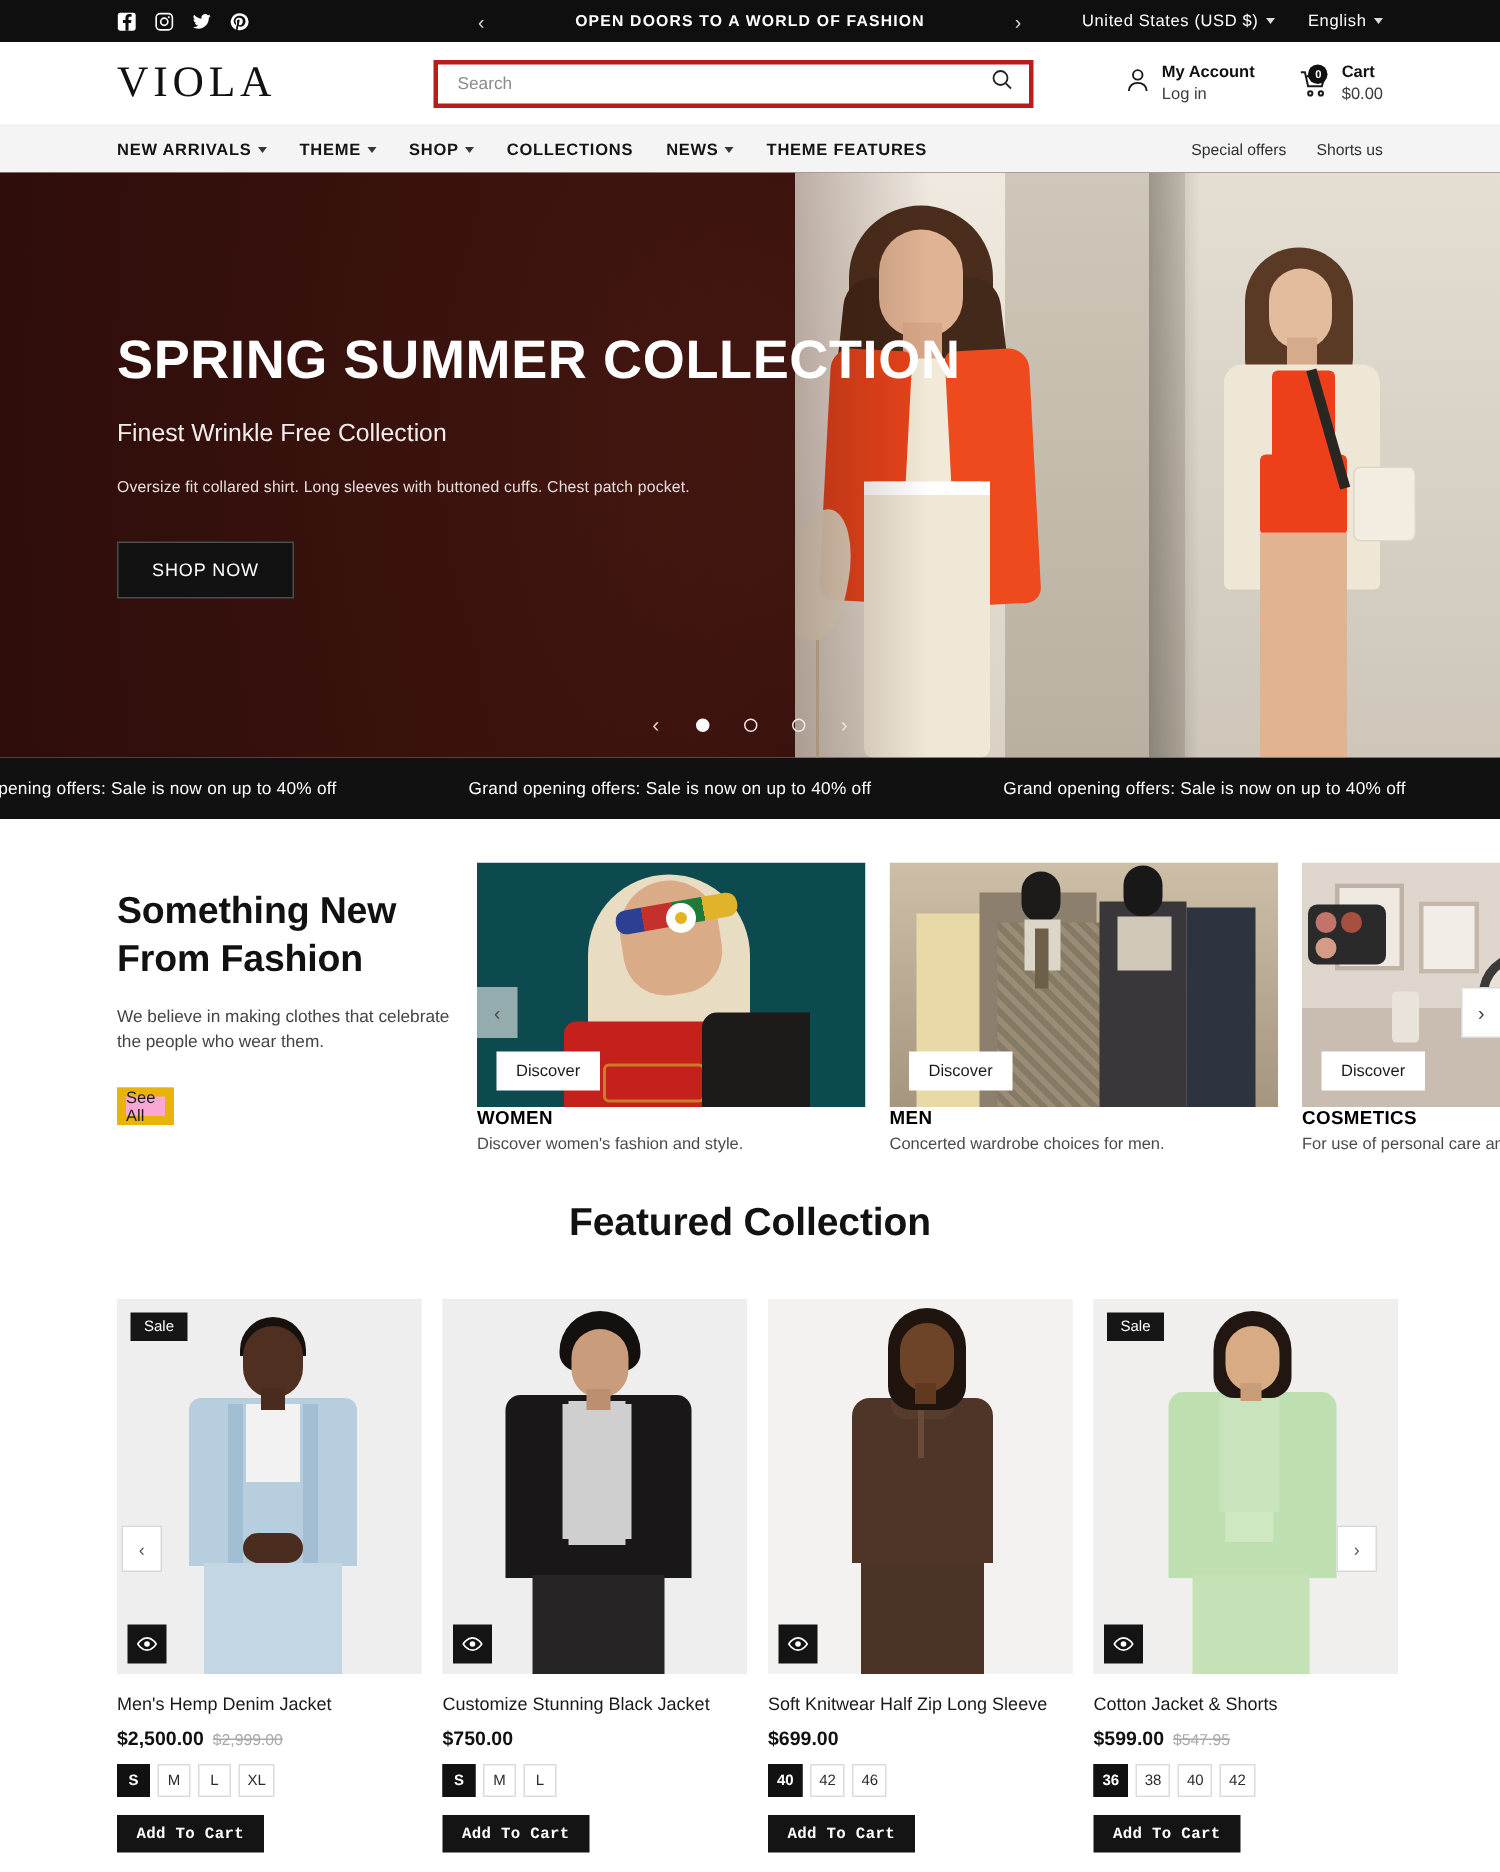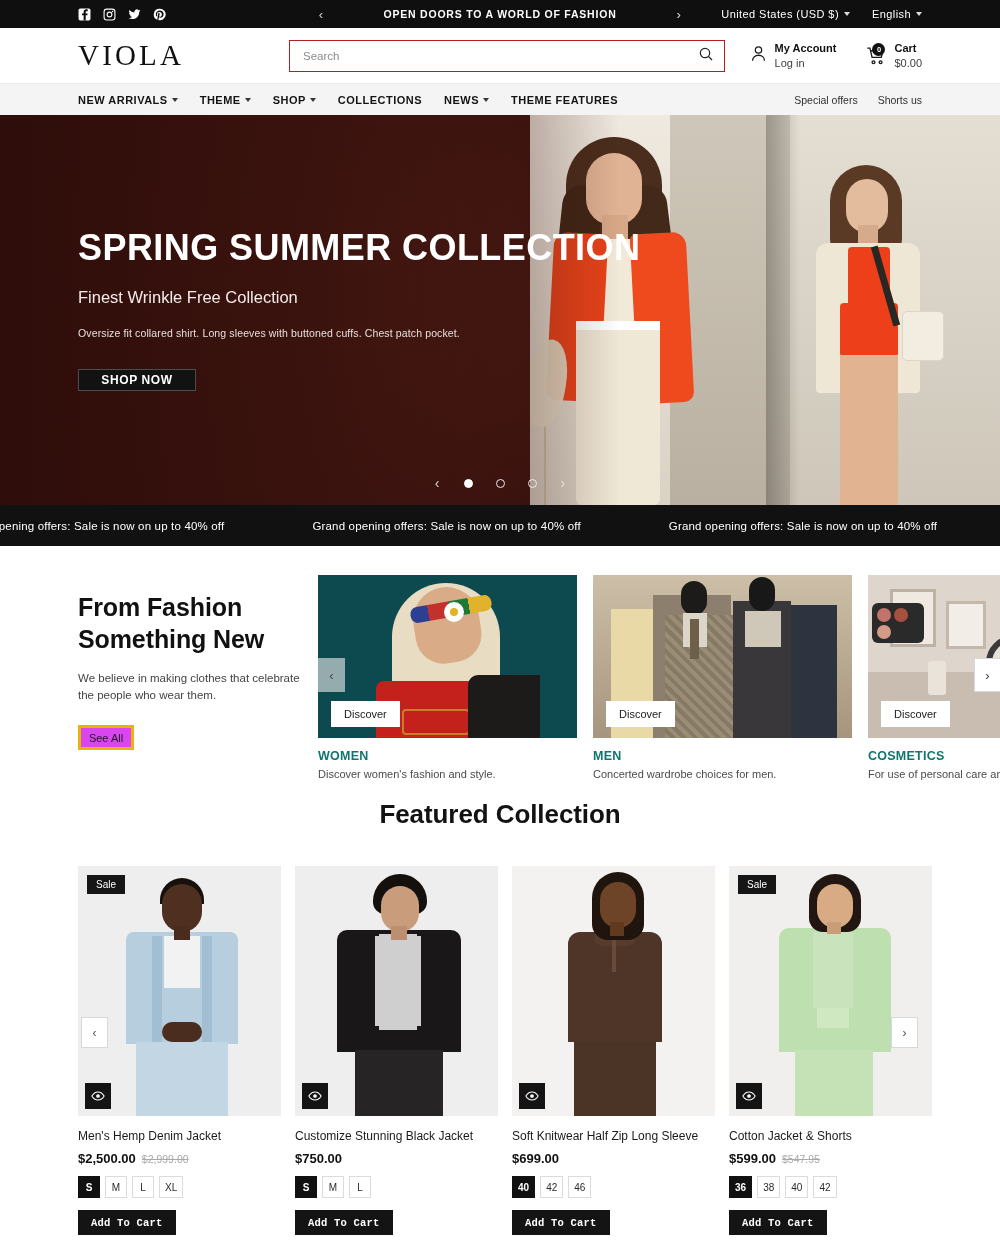--- a/index.html
+++ b/index.html
@@ -41,22 +41,22 @@
   
   .header {
     height:55px; background:#fff; display:flex; align-items:center;
     padding:0 78px; position:relative;
   }
   .logo {
     font-family:"Liberation Serif", serif;
     font-size:29px; letter-spacing:.11em; font-weight:400; color:#111;
   }
   .searchwrap {
-    position:absolute; left:289px; width:436px; height:32px;
-    border:1px solid #b91c1c; background:#fff;
+    position:absolute; left:289px; width:400px; height:32px;
+    border:3px solid #b91c1c; background:#fff;
     display:flex; align-items:center; padding:0 10px 0 13px;
   }
   .searchwrap input {
     border:0; outline:0; flex:1; font-size:11.5px; color:#333;
     font-family:"Liberation Sans", sans-serif; background:transparent;
   }
   .searchwrap input::placeholder { color:#8b8b8b; }
   .hdr-right { margin-left:auto; display:flex; align-items:center; gap:29px; }
   .acct, .cartbox { display:flex; align-items:center; gap:7px; cursor:pointer; }
   .acct-txt, .cart-txt { line-height:1.28; }
@@ -134,22 +134,22 @@
   .hero-inner {
     position:absolute; left:78px; top:0; height:390px;
     display:flex; flex-direction:column; justify-content:center; z-index:3;
   }
   .hero-h1 {
     font-size:36px; font-weight:700; color:#fff; letter-spacing:.012em; line-height:1.05;
   }
   .hero-h2 { margin-top:22px; font-size:16.5px; color:#f3eceb; font-weight:400; }
   .hero-p  { margin-top:20px; font-size:10.5px; color:#e7dedc; letter-spacing:.012em; }
   .hero-btn {
-    margin-top:30px; width:118px; height:22px; background:#121212; color:#fff;
-    border:1px solid #4d4d4d; font-size:12px; font-weight:700; letter-spacing:.05em;
+    margin-top:30px; width:118px; height:38px; background:#121212; color:#fff;
+    border:1px solid #4d4d4d; font-size:12px; font-weight:400; letter-spacing:.05em;
     display:flex; align-items:center; justify-content:center; cursor:pointer;
   }
   .hero-ctrls {
     position:absolute; left:0; right:0; bottom:14px; z-index:4;
     display:flex; align-items:center; justify-content:center; gap:24px;
   }
   .hc-arw { color:#efe7e5; font-size:14px; cursor:pointer; opacity:.9; }
   .hdots { display:flex; align-items:center; gap:23px; }
   .hdot { width:9px;height:9px;border-radius:50%; border:1px solid #efe9e7; cursor:pointer; }
   .hdot.on { background:#ffffff; border-color:#ffffff; }
@@ -161,31 +161,31 @@
   }
   .mq-track { display:flex; gap:0; white-space:nowrap; margin-left:-88px; }
   .mq-item { font-size:11.5px; padding:0 44px; letter-spacing:.015em; }
 
   
   .snew { height:235px; background:#fff; position:relative; display:flex; padding-top:22px; }
   .snew-left { width:300px; padding-left:78px; padding-top:24px; }
   .snew-h { font-size:25px; font-weight:700; line-height:1.27; letter-spacing:-.004em; color:#111; }
   .snew-p { margin-top:14px; font-size:11.5px; color:#444; line-height:1.55; width:222px; }
   .snew-btn {
-    margin-top:20px; width:56px; height:25px; border:3px solid #eab308; background:#d946ef;
+    margin-top:20px; width:38px; height:25px; border:6px solid #eab308; background:#f9a8d4;
     font-size:11px; color:#1b1b1b; display:flex; align-items:center; justify-content:center; cursor:pointer;
   }
   .cats { position:absolute; left:318px; top:575px; display:flex; gap:16px; }
   .cat { width:259px; }
   .cat-img { width:259px; height:163px; position:relative; overflow:hidden; }
   .cat-disc {
     position:absolute; left:13px; bottom:11px; background:#fff; color:#1a1a1a;
     font-size:11px; padding:7px 13px; cursor:pointer;
   }
-  .cat-name { margin-top:11px; font-size:12.5px; font-weight:700; letter-spacing:.02em; color:#0f766e; }
+  .cat-name { font-size:12.5px; font-weight:700; letter-spacing:.02em; color:#000000; }
   .cat-sub { margin-top:5px; font-size:11px; color:#4b4b4b; white-space:nowrap; }
   
   .w-bg{position:absolute;inset:0;background:#0c4a50;}
   .w-hair{position:absolute;left:74px;top:8px;width:108px;height:150px;border-radius:54px 54px 20px 20px;background:#e8dcc2;}
   .w-face{position:absolute;left:96px;top:12px;width:66px;height:76px;border-radius:33px 33px 28px 28px;background:#d9ab86;transform:rotate(-9deg);}
   .w-glass{position:absolute;left:92px;top:26px;width:82px;height:16px;border-radius:7px;background:linear-gradient(90deg,#2c3f93 0%,#2c3f93 22%,#c4302b 22%,#c4302b 48%,#1f7a3a 48%,#1f7a3a 72%,#e0b32a 72%,#e0b32a 100%);transform:rotate(-10deg);}
   .w-daisy{position:absolute;left:126px;top:27px;width:20px;height:20px;border-radius:50%;background:#fff;}
   .w-daisy:after{content:"";position:absolute;left:6px;top:6px;width:8px;height:8px;border-radius:50%;background:#e3b324;}
   .w-shirt{position:absolute;left:58px;top:106px;width:120px;height:60px;background:#c4211c;border-radius:8px 8px 0 0;}
   .w-logo{position:absolute;left:84px;top:134px;width:68px;height:26px;border:2px solid #cf9a2c;border-radius:4px;opacity:.75;}
@@ -475,22 +475,22 @@
     <span class="mq-item">Grand opening offers: Sale is now on up to 40% off</span>
     <span class="mq-item">Grand opening offers: Sale is now on up to 40% off</span>
     <span class="mq-item">Grand opening offers: Sale is now on up to 40% off</span>
 
   </div>
 </div>
 
 <div class="snew">
   <div class="snew-left">
     <div class="snew-h">
+      <div>Something New</div>
       <div>From Fashion</div>
-      <div>Something New</div>
     </div>
     <div class="snew-p">We believe in making clothes that celebrate the people who wear them.</div>
     <div class="snew-btn">See All</div>
   </div>
 </div>
 
 <div class="cats">
   <div class="cat">
     <div class="cat-img">
       <div class="w-bg"></div>

